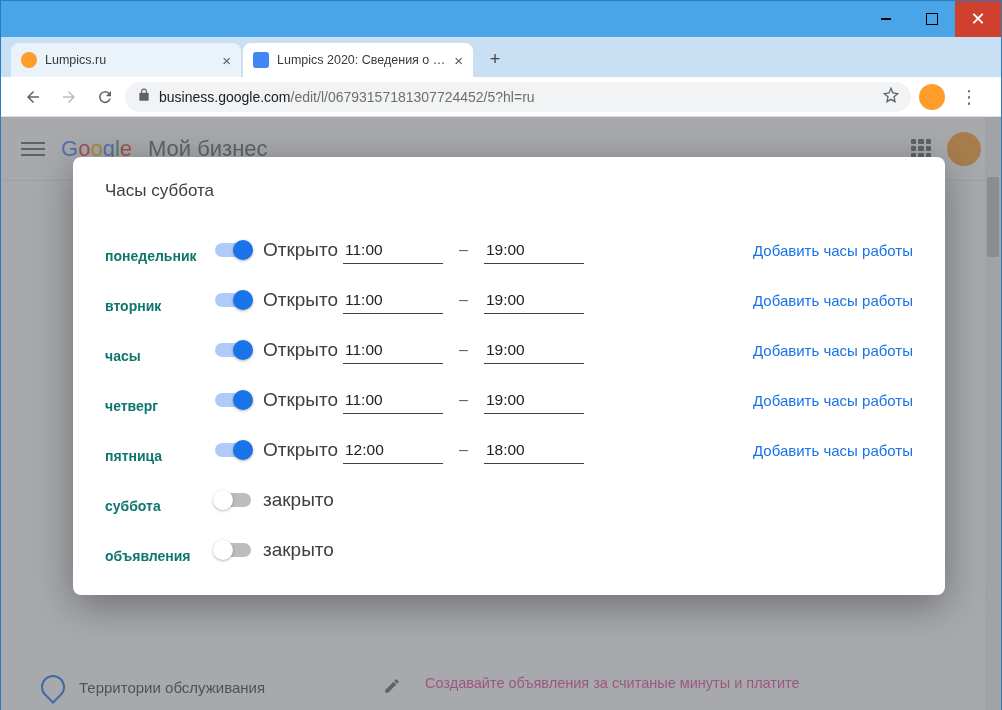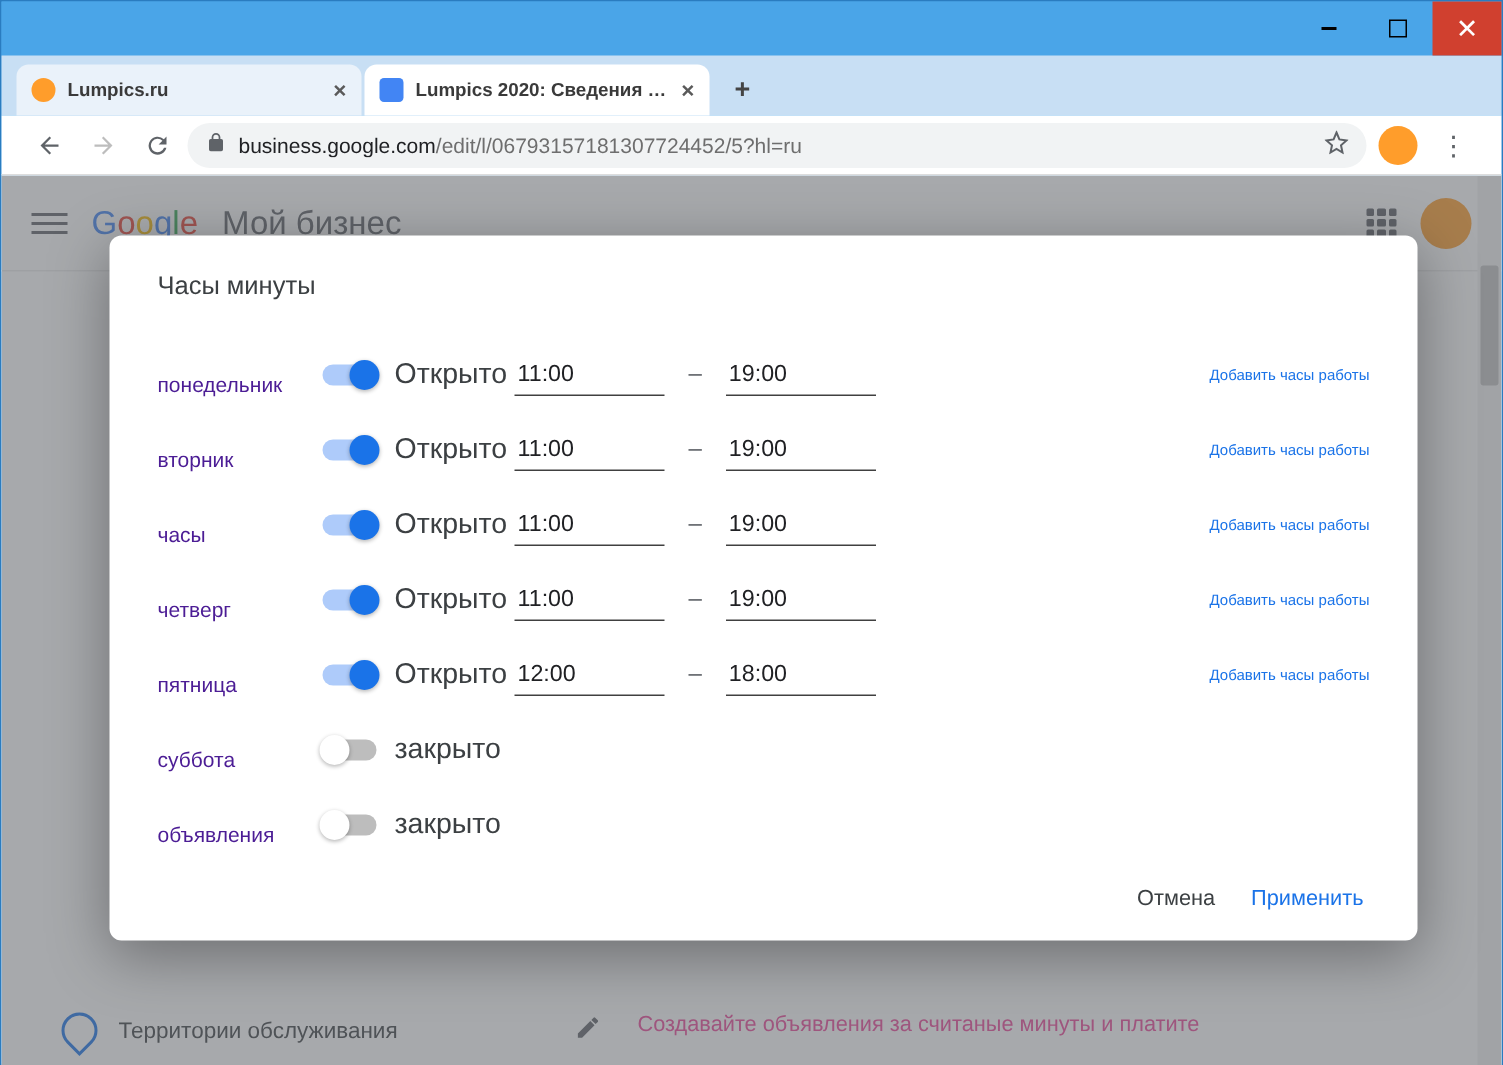--- a/index.html
+++ b/index.html
@@ -8,21 +8,21 @@
 
 .window-frame { position: absolute; inset: 0; border: 1px solid #2a7cc0; }
 .titlebar { height: 36px; background: #4aa5e8; display: flex; justify-content: flex-end; align-items: stretch; }
 .titlebar .win-btn { width: 46px; display: flex; align-items: center; justify-content: center; color: #fff; font-size: 14px; }
 .win-btn.close { background: #d0402f; }
 .win-min::before { content: ""; width: 10px; height: 1.5px; background: #000; }
 .win-max::before { content: ""; width: 10px; height: 10px; border: 1.5px solid #000; }
 .win-close { color: #fff; font-size: 18px; line-height: 1; }
 
 
-.tabstrip { height: 40px; background: #c8dff4; display: flex; align-items: flex-end; padding-left: 10px; font-weight: bold; }
+.tabstrip { height: 40px; background: #c8dff4; display: flex; align-items: flex-end; padding-left: 10px; }
 .tab { height: 34px; width: 230px; background: #eaf2fa; border-radius: 8px 8px 0 0; display: flex; align-items: center; padding: 0 10px; gap: 8px; font-size: 12.5px; color: #3a3a3a; position: relative; margin-right: 2px; }
 .tab.active { background: #fff; }
 .tab .favicon { width: 16px; height: 16px; border-radius: 50%; background: #ff9d2b; flex-shrink: 0; }
 .tab .favicon.gmb { background: #4285f4; border-radius: 3px; }
 .tab .tab-title { flex: 1; overflow: hidden; white-space: nowrap; text-overflow: ellipsis; }
 .tab .tab-close { font-size: 15px; color: #5a5a5a; cursor: pointer; }
 .newtab { width: 28px; height: 28px; display: flex; align-items: center; justify-content: center; font-size: 18px; color: #444; margin-left: 6px; margin-bottom: 4px; }
 
 
 .addrbar { height: 40px; background: #fff; display: flex; align-items: center; padding: 0 16px; gap: 4px; border-bottom: 1px solid #ddd; }
@@ -56,31 +56,31 @@
 .serv-area .pin-icon { width: 24px; height: 24px; border: 2px solid #1a73e8; border-radius: 50% 50% 50% 0; transform: rotate(-45deg); }
 .serv-area .pencil { margin-left: auto; color: #5f6368; }
 .ad-text { color: #ec4899; font-size: 14.5px; max-width: 440px; }
 .page-scroll { position: absolute; right: 0; top: 0; bottom: 0; width: 16px; background: #f1f1f1; }
 .page-scroll .thumb { position: absolute; left: 2px; right: 2px; top: 60px; height: 80px; background: #c1c1c1; border-radius: 2px; }
 
 
 .modal { position: absolute; left: 72px; right: 56px; top: 40px; background: #fff; border-radius: 8px; box-shadow: 0 10px 40px rgba(0,0,0,0.35); padding: 24px 32px 20px; }
 .modal h2 { font-size: 17px; font-weight: 400; color: #3c4043; margin-bottom: 24px; }
 .hours-row { display: flex; align-items: center; height: 50px; }
-.day-name { width: 110px; font-size: 14px; font-weight: 400; color: #4c1d95; margin-top: 12px; }
+.day-name { width: 110px; font-size: 14px; font-weight: 700; color: #0f766e; margin-top: 12px; }
 .toggle { width: 36px; height: 14px; border-radius: 7px; position: relative; margin-right: 12px; cursor: pointer; }
 .toggle.on { background: #aecbfa; }
 .toggle.off { background: #bdbdbd; }
 .toggle .knob { position: absolute; top: -3px; width: 20px; height: 20px; border-radius: 50%; box-shadow: 0 1px 3px rgba(0,0,0,0.3); }
 .toggle.on .knob { right: -2px; background: #1a73e8; }
 .toggle.off .knob { left: -2px; background: #fff; }
 .status-label { font-size: 19px; color: #3c4043; width: 72px; }
 .time-input { width: 100px; border: none; border-bottom: 1px solid #404040; font-size: 15.5px; color: #202124; padding: 4px 2px; margin: 0 8px; outline: none; }
 .dash { color: #5f6368; margin: 0 8px; }
-.add-hours { margin-left: auto; color: #1a73e8; font-size: 10px; font-weight: 500; cursor: pointer; }
+.add-hours { margin-left: auto; color: #1a73e8; font-size: 15px; font-weight: 500; cursor: pointer; }
 .modal-actions { display: flex; justify-content: flex-end; gap: 24px; margin-top: 16px; padding-right: 4px; }
 .btn-text { font-size: 14.5px; font-weight: 500; cursor: pointer; }
 .btn-cancel { color: #3c4043; }
 .btn-apply { color: #1a73e8; }
 </style>
 </head>
 <body>
 
 <div class="window-frame">
   <div class="titlebar">
@@ -178,21 +178,21 @@
       <div class="ad-text">Создавайте объявления за считаные минуты и платите</div>
     </div>
 
     <div class="page-scroll">
         <div class="thumb"></div>
       </div>
 
     <div class="page-dim"></div>
 
     <div class="modal">
-      <h2>Часы минуты</h2>
+      <h2>Часы суббота</h2>
       <div id="hours-list">
           <div class="hours-row">
             <div class="day-name">понедельник</div>
             <div class="toggle on">
               <div class="knob"></div>
             </div>
             <div class="status-label">Открыто</div>
             <input class="time-input" value="11:00" style="">
             <span class="dash">–</span>
             <input class="time-input" value="19:00" style="">
@@ -250,19 +250,15 @@
             <div class="status-label">закрыто</div>
           </div>
           <div class="hours-row">
             <div class="day-name">объявления</div>
             <div class="toggle off">
               <div class="knob"></div>
             </div>
             <div class="status-label">закрыто</div>
           </div>
         </div>
-      <div class="modal-actions">
-        <span class="btn-text btn-cancel">Отмена</span>
-        <span class="btn-text btn-apply">Применить</span>
-      </div>
     </div>
   </div>
 </div>
 
 </body></html>

